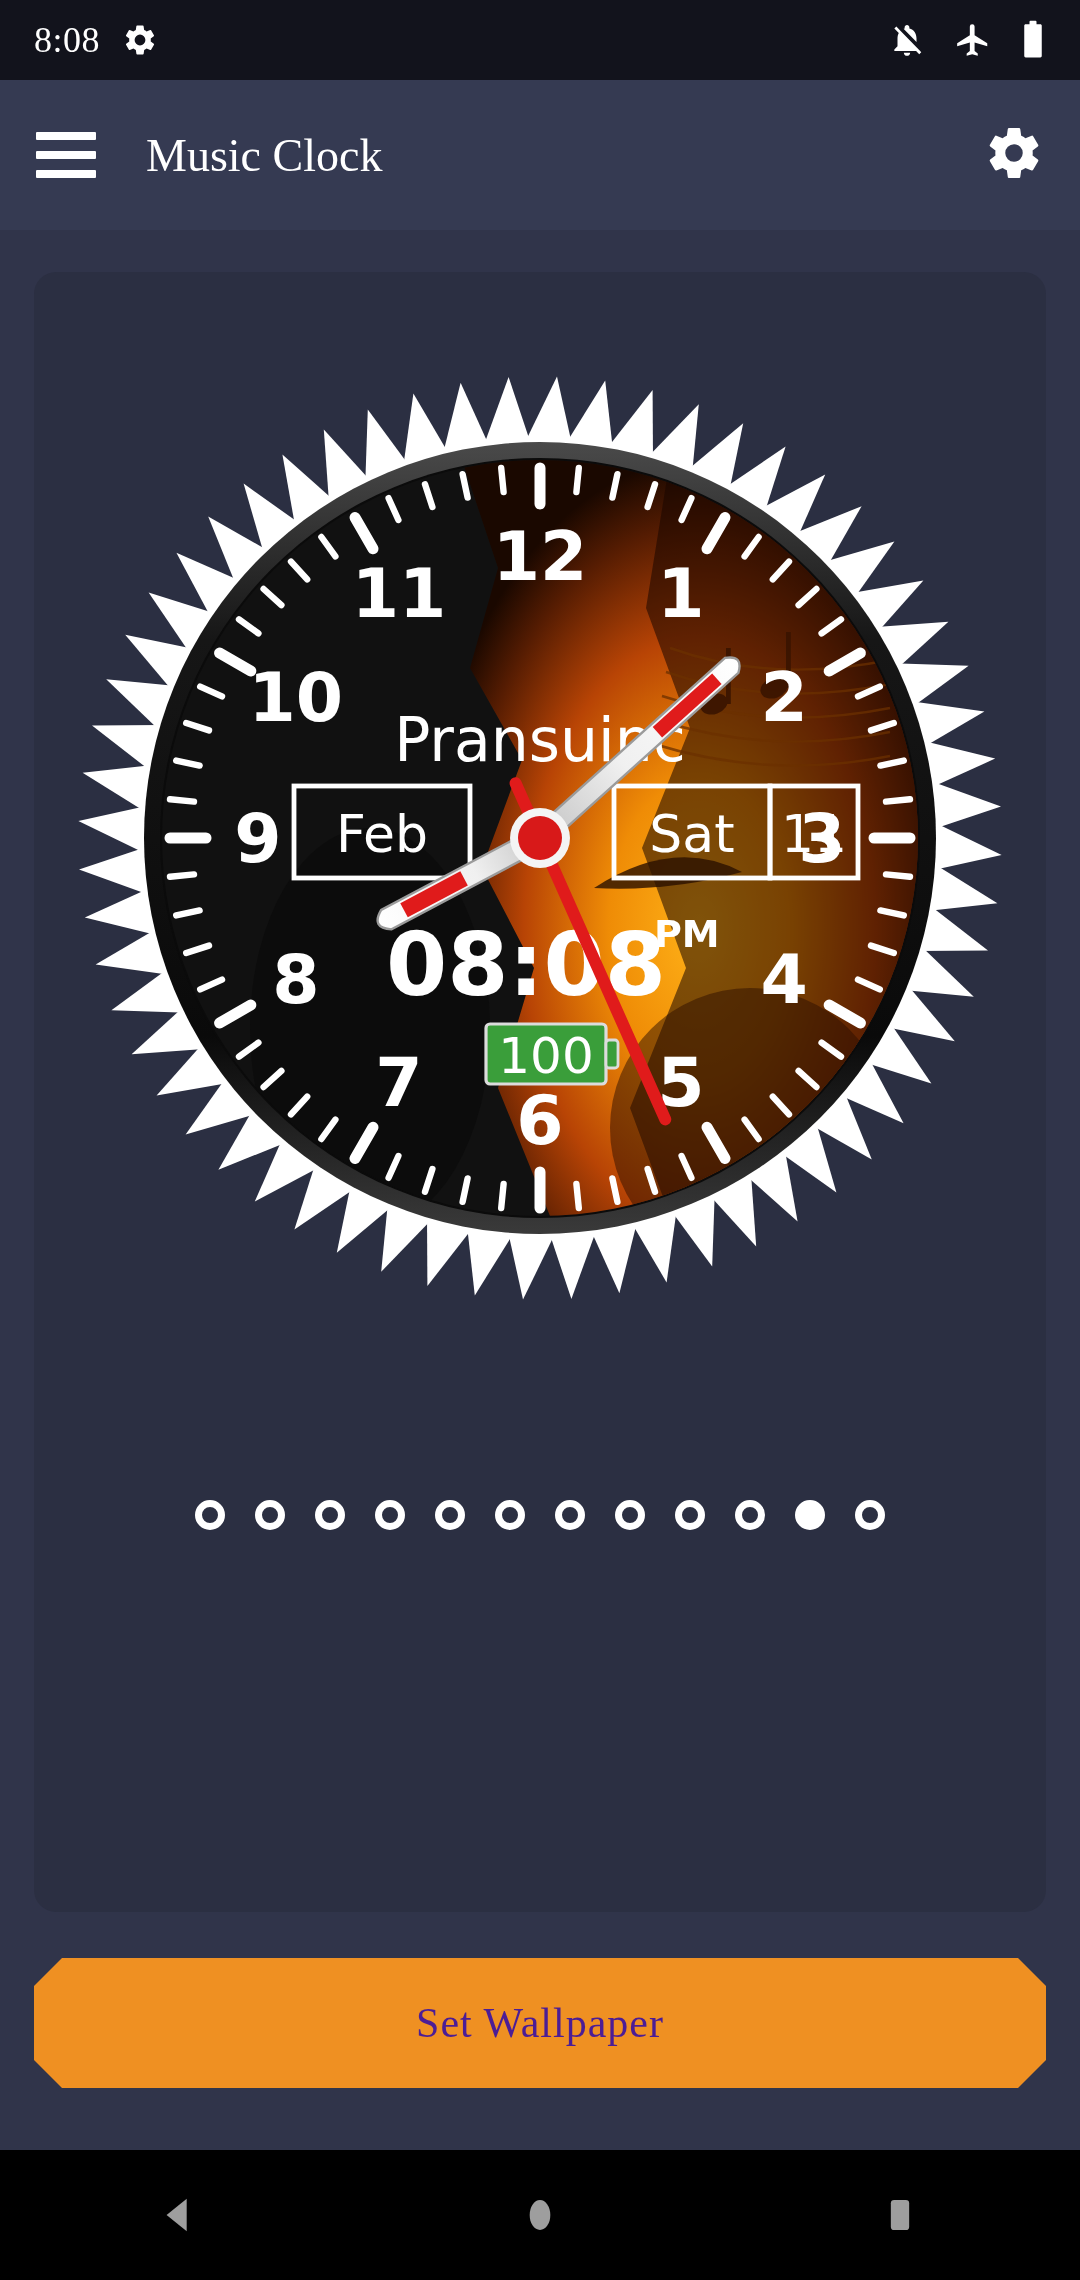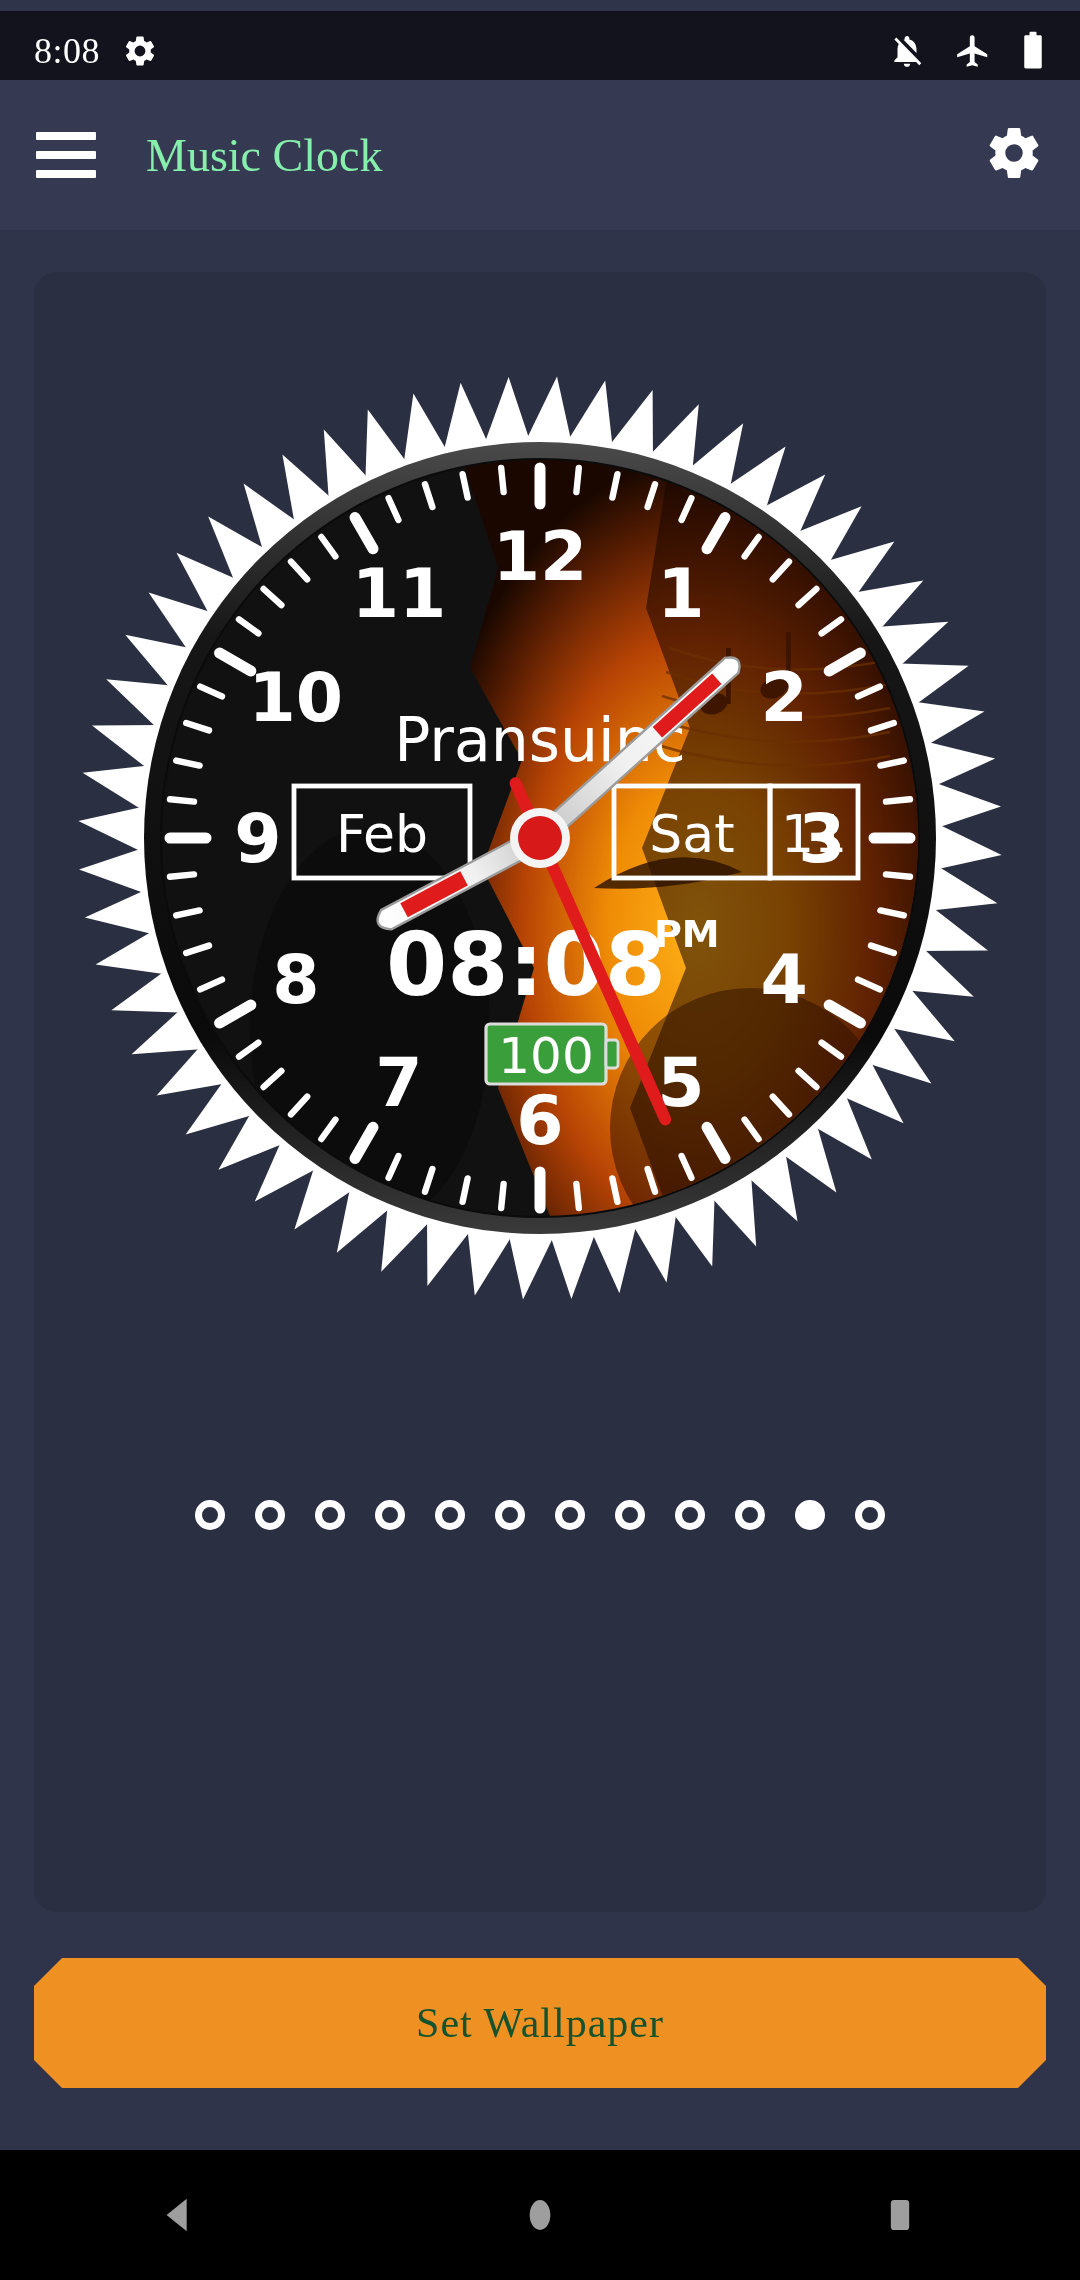--- a/index.html
+++ b/index.html
@@ -7,39 +7,39 @@
   html,body{
     width:1080px; height:2280px;
     background:#30344a;
     font-family:"Liberation Sans", sans-serif;
     overflow:hidden;
   }
   #screen{ position:relative; width:1080px; height:2280px; background:#30344a; }
 
   
   #statusbar{
-    position:absolute; left:0; top:11px; width:1080px; height:80px;
+    position:absolute; left:0; top:0; width:1080px; height:80px;
     background:#12131c; display:flex; align-items:center;
     padding:0 34px;
   }
   #status-left{ display:flex; align-items:center; gap:22px; }
   #status-time{ color:#ffffff; font-size:36px; font-family:"Liberation Serif", serif; letter-spacing:.5px;}
   #status-right{ margin-left:auto; display:flex; align-items:center; gap:28px; }
   .sbicon{ display:block; }
 
   
   #appbar{
     position:absolute; left:0; top:80px; width:1080px; height:150px;
     background:#353a52;
     display:flex; align-items:center; padding:0 36px;
   }
   #hamburger{ width:60px; height:46px; display:flex; flex-direction:column; justify-content:space-between; cursor:pointer;}
   #hamburger span{ display:block; height:8px; background:#fff; border-radius:1px; }
   #app-title{
-    margin-left:50px; color:#86efac; font-size:46px;
+    margin-left:50px; color:#ffffff; font-size:46px;
     font-family:"Liberation Serif", serif;
   }
   #settings-btn{ margin-left:auto; cursor:pointer; }
 
   
   #card{
     position:absolute; left:34px; top:272px; width:1012px; height:1640px;
     background:#2b2f42; border-radius:22px;
   }
 
@@ -60,21 +60,21 @@
     border:7px solid #ffffff; background:transparent; cursor:pointer;
   }
   .dot.active{ background:#ffffff; }
 
   
   #btnrow{
     position:absolute; left:34px; top:1958px; width:1012px;
     display:flex; gap:40px;
   }
   .bigbtn{
-    flex:1; height:130px; background:#ef9022; color:#14532d;
+    flex:1; height:130px; background:#ef9022; color:#4c1d95;
     font-family:"Liberation Serif", serif; font-size:42px;
     display:flex; align-items:center; justify-content:center;
     border:none; cursor:pointer; letter-spacing:1px;
     clip-path: polygon(0 28px, 28px 0, calc(100% - 28px) 0, 100% 28px,
                        100% calc(100% - 28px), calc(100% - 28px) 100%,
                        28px 100%, 0 calc(100% - 28px));
   }
 
   
   #navbar{

